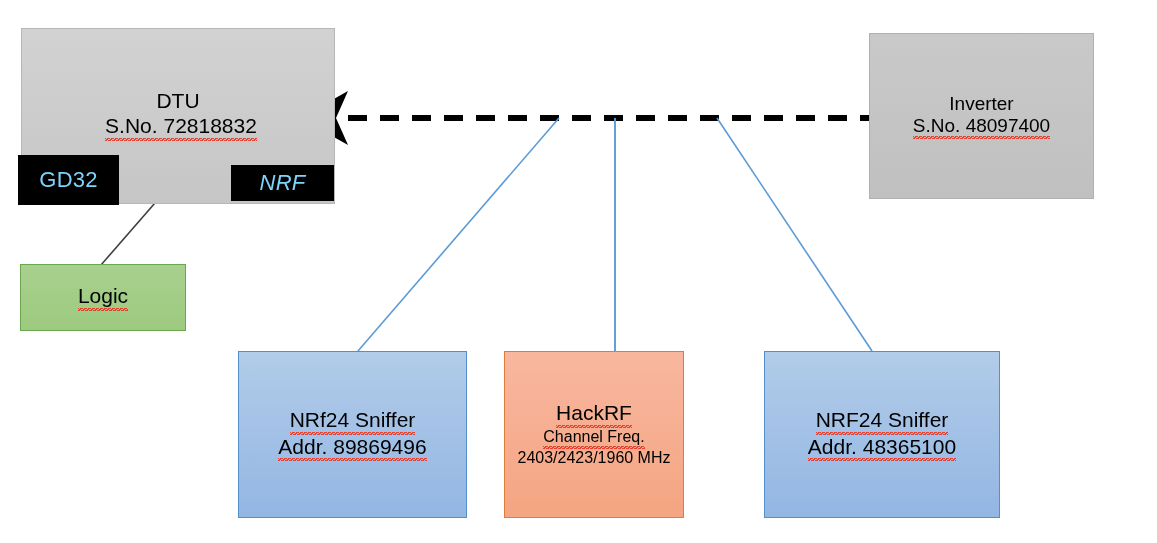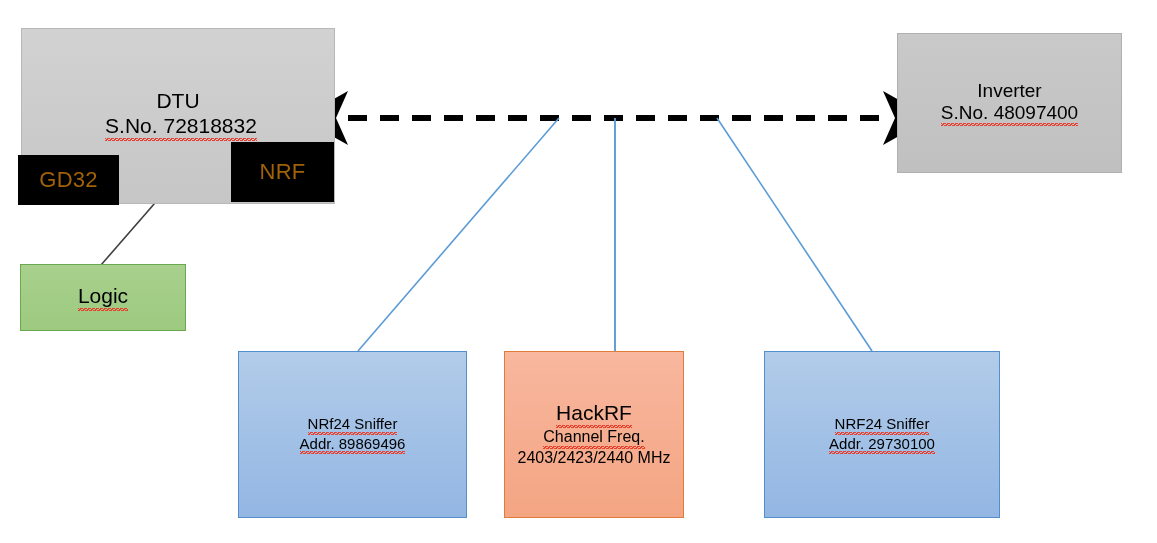--- a/index.html
+++ b/index.html
@@ -49,55 +49,55 @@
     background-repeat: repeat-x;
     background-size: 4px 3px;
     background-position: 0 100%;
     padding-bottom: 2px;
   }
   
   .chip {
     position: absolute;
     box-sizing: border-box;
     background: #000000;
-    color: #a16207;
+    color: #7dd3fc;
     display: flex;
     align-items: center;
     justify-content: center;
     font-size: 22px;
     letter-spacing: .2px;
   }
   #gd32-chip { left: 18px; top: 155px; width: 101px; height: 50px; }
-  #nrf-chip  { left: 231px; top: 142px; width: 103px; height: 60px; }
+  #nrf-chip  { left: 231px; top: 165px; width: 103px; height: 36px; font-style: italic; }
   
   #logic-box {
     left: 20px;
     top: 264px;
     width: 166px;
     height: 67px;
     background: linear-gradient(180deg, #a9d08e 0%, #9cca7f 100%);
     border: 1px solid #6aa84f;
     font-size: 21px;
     justify-content: center;
   }
   
   #inverter-box {
-    left: 897px;
+    left: 869px;
     top: 33px;
     width: 225px;
-    height: 140px;
+    height: 166px;
     background: linear-gradient(180deg, #c9c9c9 0%, #c0c0c0 100%);
     border: 1px solid #b0b0b0;
     font-size: 19px;
   }
   
   .sniffer {
     background: linear-gradient(180deg, #b2cce9 0%, #93b6e3 100%);
     border: 1px solid #548ecb;
-    font-size: 15px;
+    font-size: 21px;
   }
   #sniffer-left  { left: 238px; top: 351px; width: 229px; height: 167px; }
   #sniffer-right { left: 764px; top: 351px; width: 236px; height: 167px; }
   #hackrf-box {
     left: 504px; top: 351px; width: 180px; height: 167px;
     background: linear-gradient(180deg, #f8b79f 0%, #f4a582 100%);
     border: 1px solid #e07b39;
   }
   #hackrf-box .title { font-size: 21px; }
   #hackrf-box .sub   { font-size: 16px; }
@@ -166,21 +166,21 @@
   </div>
 
   <div class="node sniffer" id="sniffer-left">
     <span class="spell">NRf24 Sniffer</span>
     <span class="spell">Addr. 89869496</span>
   </div>
 
   <div class="node" id="hackrf-box">
     <span class="title spell">HackRF</span>
     <span class="sub spell">Channel Freq.</span>
-    <span class="sub">2403/2423/2440 MHz</span>
+    <span class="sub">2403/2423/1960 MHz</span>
   </div>
 
   <div class="node sniffer" id="sniffer-right">
     <span class="spell">NRF24 Sniffer</span>
-    <span class="spell">Addr. 29730100</span>
+    <span class="spell">Addr. 48365100</span>
   </div>
 
 </div>
 
 </body></html>

